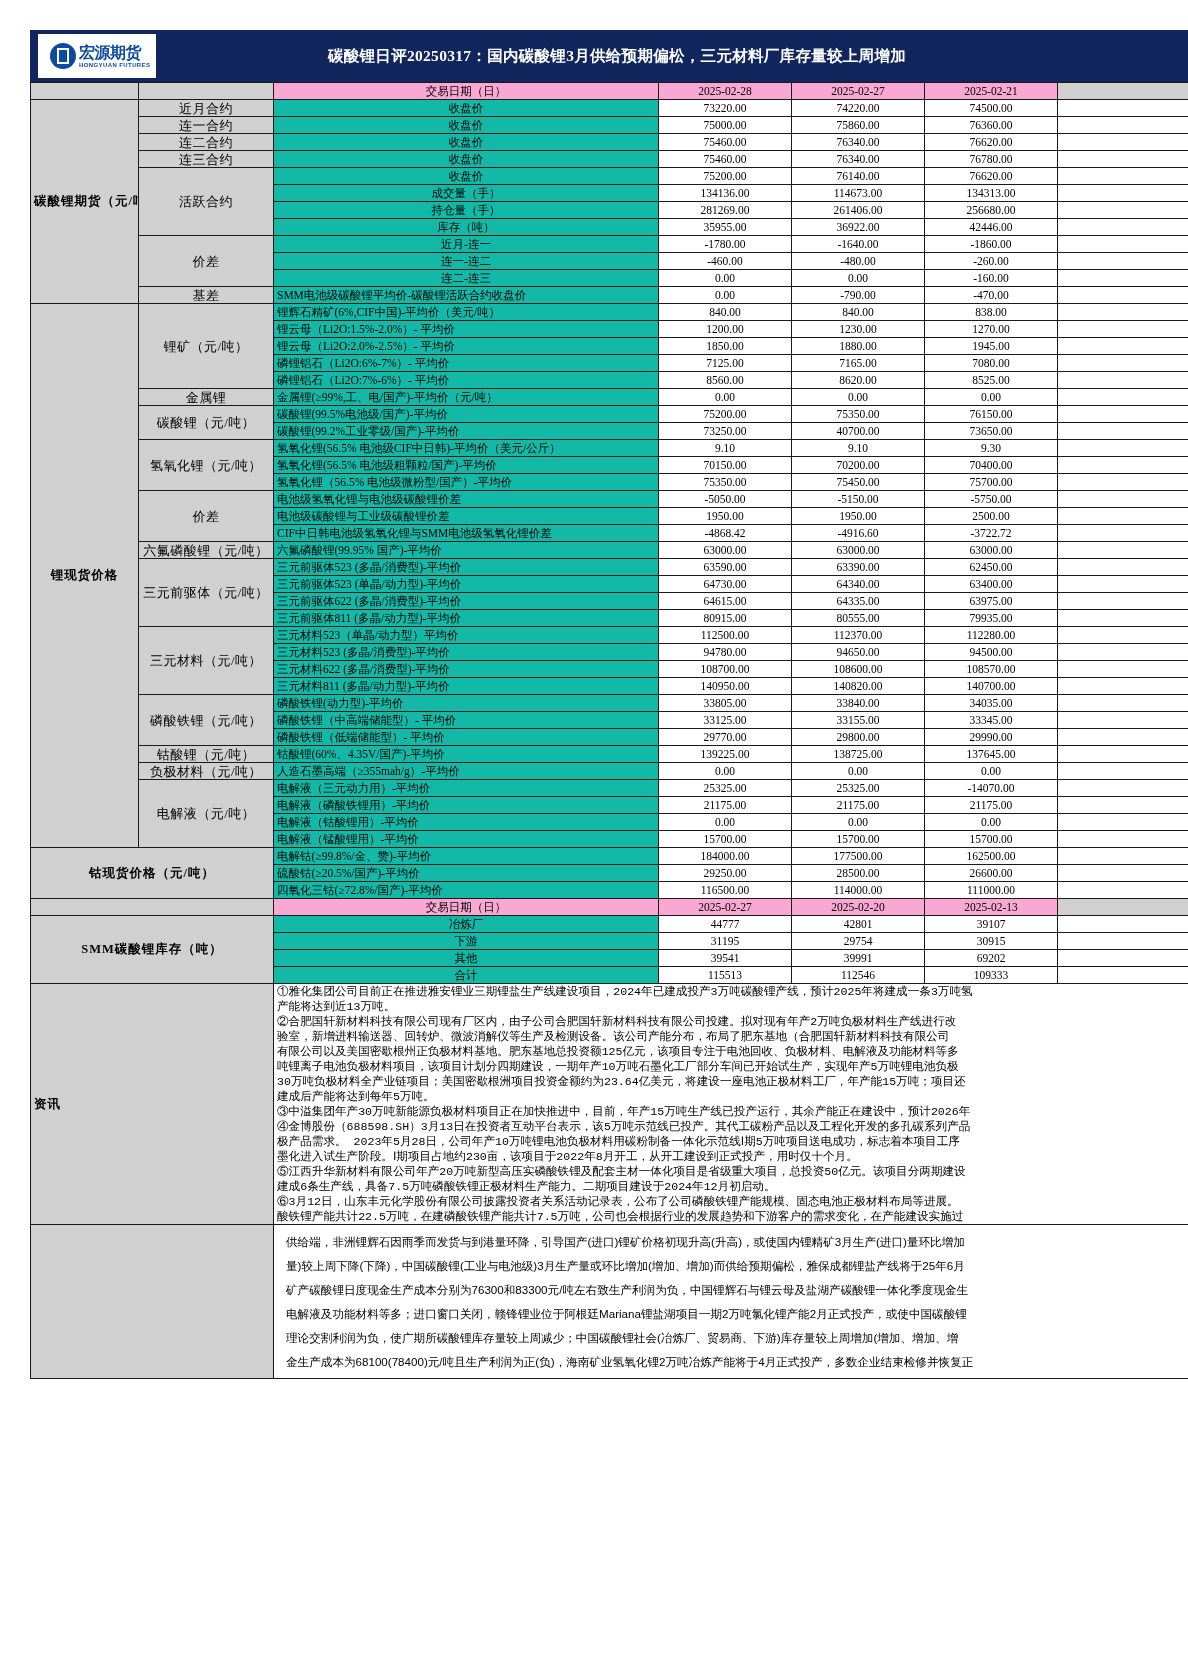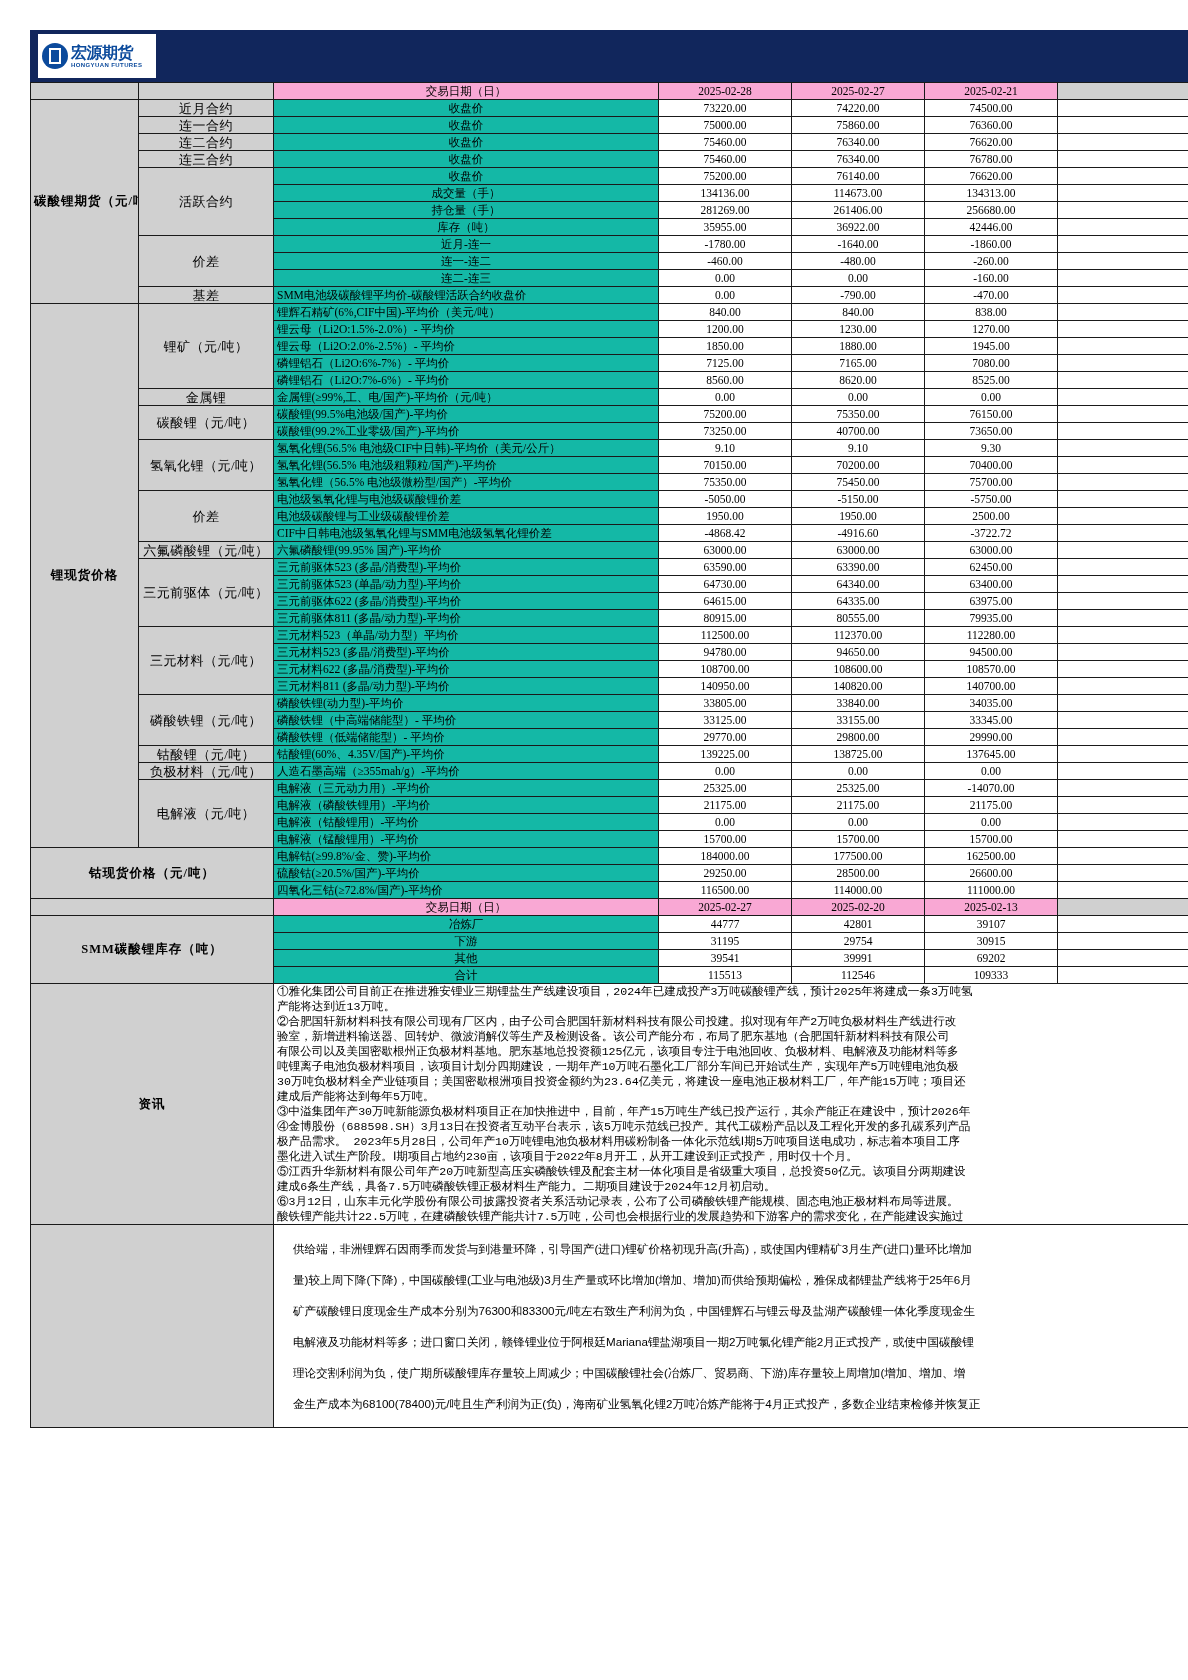--- a/index.html
+++ b/index.html
@@ -17,21 +17,21 @@
     position: absolute;
     left: 30px; top: 30px;
     width: 1158px; height: 52px;
     background: #11265c;
     display: flex; align-items: center;
   }
   .logo-box {
     width: 118px; height: 44px; margin-left: 8px;
     background:#fff;
     display:flex; align-items:center; justify-content:flex-start;
-    padding-left: 4px;
+    padding-left: 12px;
     flex: 0 0 auto;
   }
   .logo-mark {
     width: 26px; height: 26px; border-radius: 50%;
     background:#0b4a9c;
     position: relative; flex: 0 0 auto;
     margin-right: 3px;
   }
   .logo-mark:before{
     content:""; position:absolute; left:7px; top:5px;
@@ -106,21 +106,21 @@
   .val { text-align: center; background:#fff; font-size: 11.5px; }
   .dhead {
     background:#f9a8d4; text-align:center; font-weight:normal;
     font-size: 11.5px;
   }
   .blank { background:#d0d0d0; }
 
   
   .newsrow td { vertical-align: top; padding: 0; }
   .news-label {
-    background:#d0d0d0; text-align:center; font-weight:bold;
+    background:#d0d0d0; text-align:left; font-weight:bold;
     font-size: 12.5px; letter-spacing: 1px;
     vertical-align: middle !important;
   }
   .news-body {
     background:#fff;
     padding: 14px 0 10px 4px;
     font-family:Liberation Mono, monospace;
     font-size: 11.6px;
     line-height: 22.5px;
     color:#000;
@@ -130,35 +130,36 @@
   .news-body p { margin: 0; white-space: nowrap; }
   .summary-body {
     background:#fff;
     padding: 10px 0 6px 4px;
     font-family:"Liberation Sans", sans-serif;
     font-size: 11.6px;
     line-height: 23px;
     color:#000;
     overflow: hidden;
   }
-  .summary-body p { margin:16px; white-space: nowrap; }
+  .summary-body p { margin:9px; white-space: nowrap; }
 </style>
 </head>
 <body>
 
 <div class="page">
 
   <div class="header">
     <div class="logo-box">
       <div class="logo-mark"></div>
       <div class="logo-txt">
         <div class="logo-cn">宏源期货</div>
         <div class="logo-en">HONGYUAN FUTURES</div>
       </div>
     </div>
+    <div class="header-title">碳酸锂日评20250317：国内碳酸锂3月供给预期偏松，三元材料厂库存量较上周增加</div>
   </div>
 
   <table class="grid">
     <colgroup>
       <col class="c-g1">
         <col class="c-g2">
         <col class="c-desc">
       <col class="c-val">
         <col class="c-val">
         <col class="c-val">

